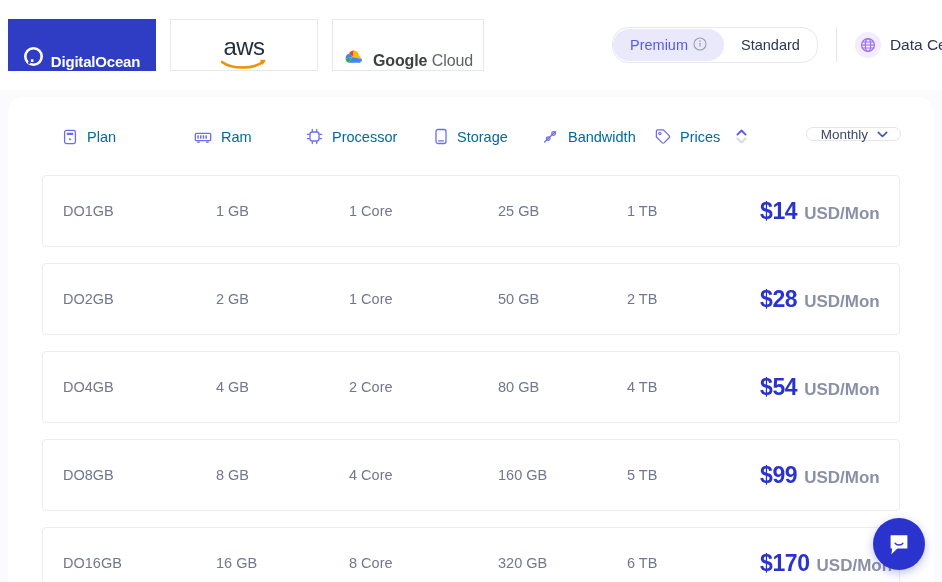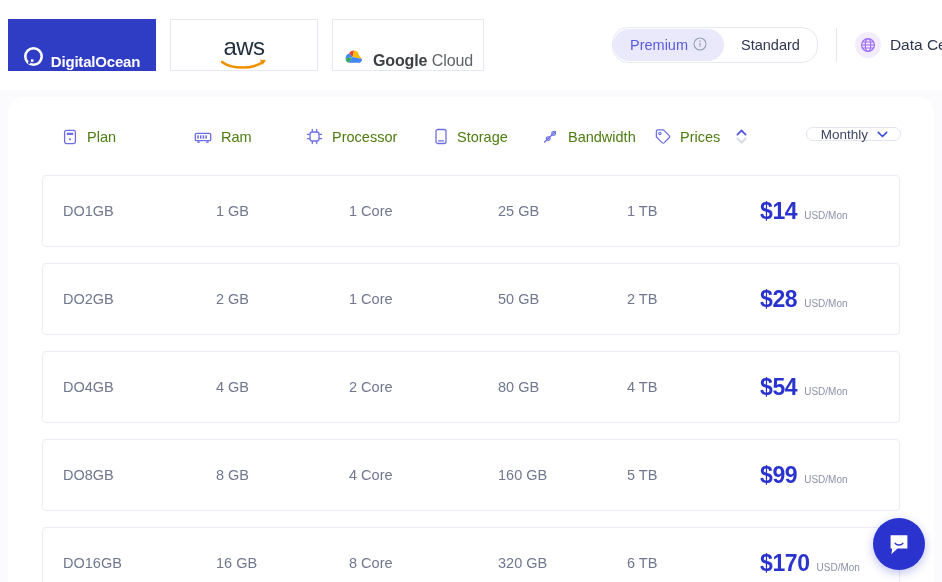--- a/index.html
+++ b/index.html
@@ -161,21 +161,21 @@
     position: absolute;
     left: 54px;
     top: 31px;
     width: 720px;
   }
   .th {
     display: flex;
     align-items: center;
     gap: 9px;
     font-size: 14.5px;
-    color: #4d7c0f;
+    color: #0369a1;
     white-space: nowrap;
   }
   .th-ico { flex: none; display: block; }
 
   .sorter {
     display: inline-flex;
     flex-direction: column;
     align-items: center;
     gap: 1px;
     margin-left: 7px;
@@ -229,22 +229,23 @@
     gap: 7px;
     white-space: nowrap;
   }
   .price-amount {
     font-size: 23px;
     font-weight: bold;
     color: #2b33cf;
     letter-spacing: -0.4px;
   }
   .price-unit {
-    font-size: 10px;
+    font-size: 17px;
     color: #8b90a5;
+    font-weight: bold;
   }
 
   .row-action {
     display: flex;
     justify-content: flex-end;
     align-items: center;
     cursor: pointer;
   }
 
   

